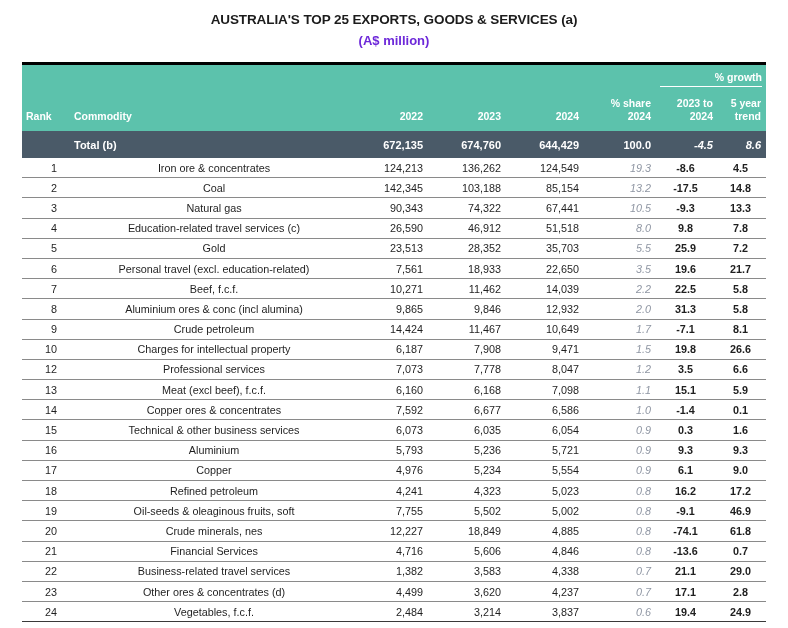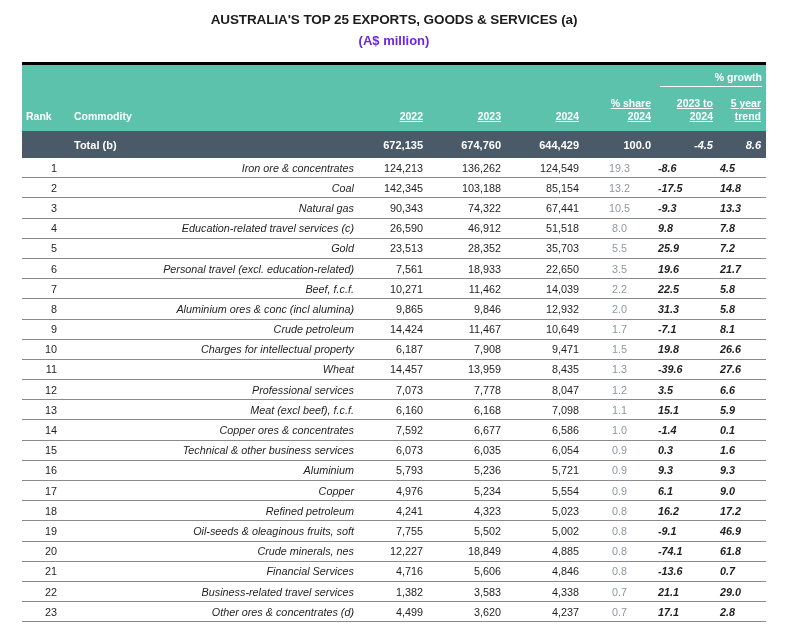--- a/index.html
+++ b/index.html
@@ -97,21 +97,21 @@
     background: #5cc2ac;
     color: #ffffff;
     font-size: 10.5px;
     font-weight: bold;
     vertical-align: bottom;
     padding: 0 0 9px 0;
     line-height: 12.5px;
     border: none;
   }
   .hdr-main td.left   { text-align: left; }
-  .hdr-main td.right  { text-align: right; text-decoration: underline; }
+  .hdr-main td.right  { text-align: right; }
   .hdr-rank  { padding-left: 4px !important; }
   .hdr-comm  { padding-left: 8px !important; }
   .pad-r-8   { padding-right: 9px !important; }
   .pad-r-6   { padding-right: 7px !important; }
   .pad-r-4   { padding-right: 5px !important; }
 
   
   tr.total-row td {
     background: #4a5a68;
     color: #ffffff;
@@ -136,32 +136,31 @@
     padding: 0;
     border-bottom: 1px solid #8a8a8a;
     vertical-align: middle;
     color: #1f1f1f;
   }
   tr.data-row td.rank {
     text-align: right;
     padding-right: 9px !important;
   }
   tr.data-row td.comm {
-    text-align: right;
+    text-align: center;
     padding-left: 8px !important;
-    font-style: italic;
   }
   tr.data-row td.num { text-align: right; }
   tr.data-row td.share {
+    text-align: right;
+    font-style: italic;
+    color: #8f96a3;
+  }
+  tr.data-row td.growth {
     text-align: center;
-    color: #8f96a3;
-  }
-  tr.data-row td.growth {
-    text-align: left;
-    font-style: italic;
     font-weight: bold;
   }
   .pos { color: #2a2ae0; margin-top: 29px; }
   .neg { color: #f03030; }
 
   tr.data-row:last-child td { border-bottom: 1.8px solid #3a3a3a; }
 </style>
 </head>
 <body>
 
@@ -319,30 +318,20 @@
             <td class="rank">10</td>
             <td class="comm">Charges for intellectual property</td>
             <td class="num pad-r-8">6,187</td>
             <td class="num pad-r-8">7,908</td>
             <td class="num pad-r-8">9,471</td>
             <td class="share pad-r-6">1.5</td>
             <td class="growth pad-r-6 pos">19.8</td>
             <td class="growth pad-r-4 pos">26.6</td>
           </tr>
           <tr class="data-row">
-            <td class="rank">11</td>
-            <td class="comm">Wheat</td>
-            <td class="num pad-r-8">14,457</td>
-            <td class="num pad-r-8">13,959</td>
-            <td class="num pad-r-8">8,435</td>
-            <td class="share pad-r-6">1.3</td>
-            <td class="growth pad-r-6 neg">-39.6</td>
-            <td class="growth pad-r-4 pos">27.6</td>
-          </tr>
-          <tr class="data-row">
             <td class="rank">12</td>
             <td class="comm">Professional services</td>
             <td class="num pad-r-8">7,073</td>
             <td class="num pad-r-8">7,778</td>
             <td class="num pad-r-8">8,047</td>
             <td class="share pad-r-6">1.2</td>
             <td class="growth pad-r-6 pos">3.5</td>
             <td class="growth pad-r-4 pos">6.6</td>
           </tr>
           <tr class="data-row">

